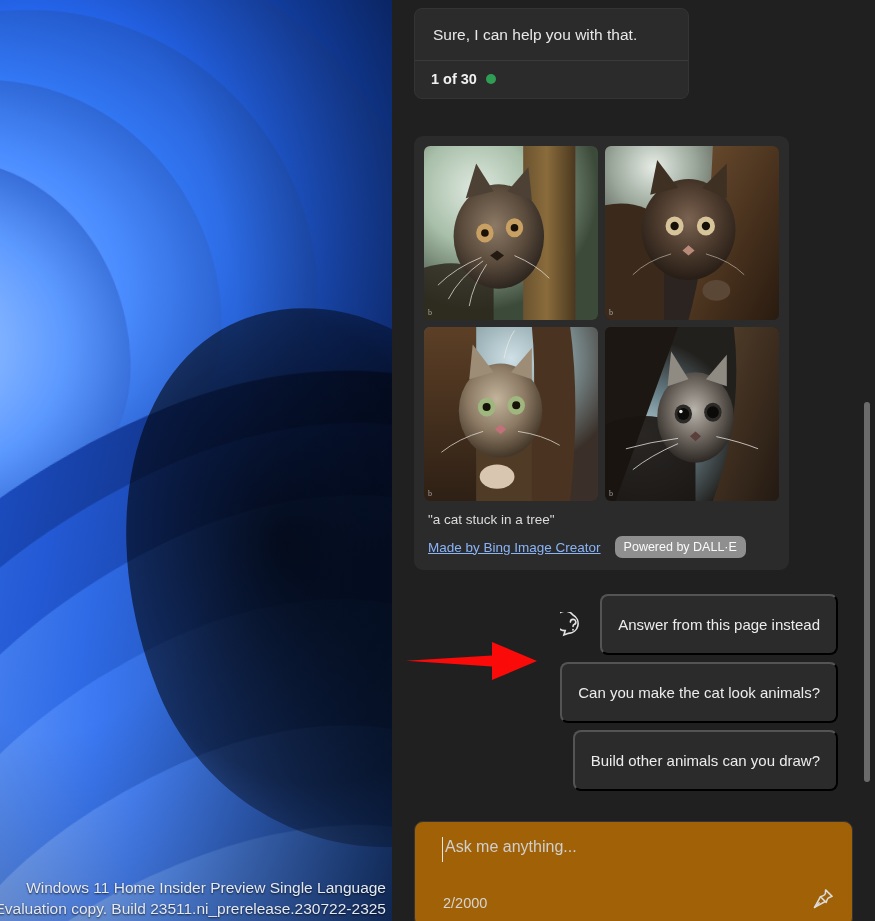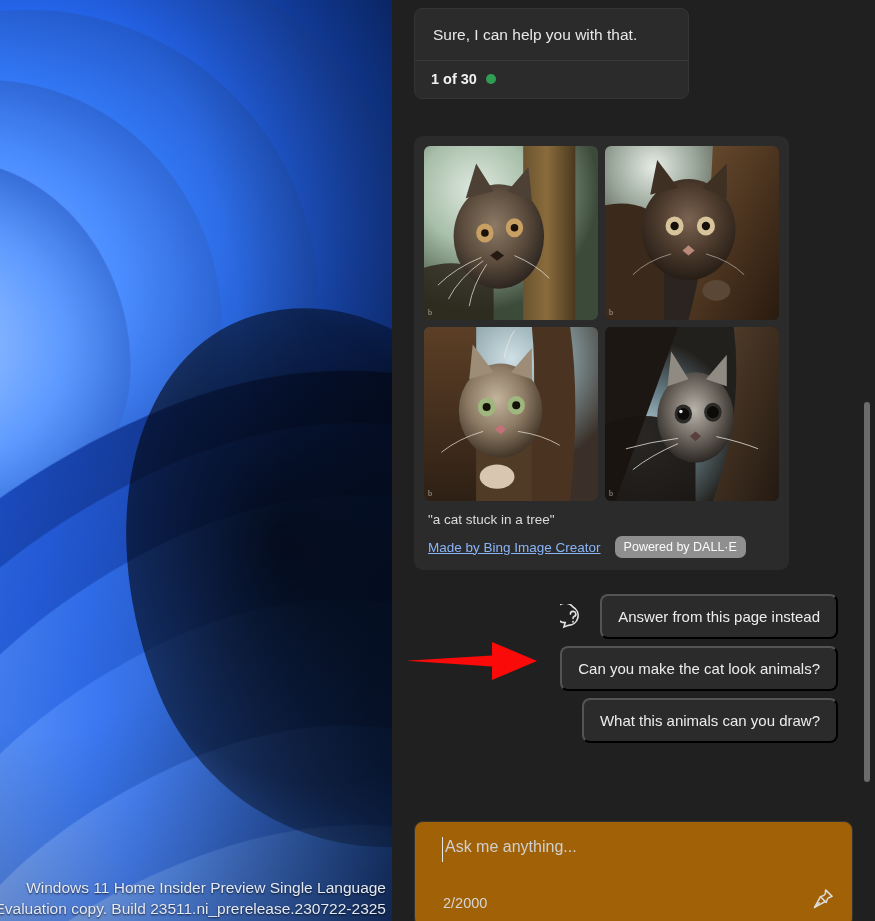--- a/index.html
+++ b/index.html
@@ -148,21 +148,21 @@
     background: #8f8f8f; color: #fafafa; font-size: 12.5px;
     padding: 4px 9px; border-radius: 7px;
   }
 
   
   .chips { position: absolute; left: 0; top: 594px; width: 483px; }
   .chip-row { display: flex; align-items: center; justify-content: flex-end; margin-bottom: 7px; padding-right: 37px; }
   .chip {
     background: #2b2b2b; color: #ececec;
     font-size: 15px; line-height: 19px;
-    padding: 11px 16px; border-radius: 8px;
+    padding: 19px 16px; border-radius: 8px;
     white-space: nowrap;
   }
   .q-icon { margin-right: 14px; display: flex; }
 
   
   #arrow { position: absolute; left: 406px; top: 640px; pointer-events: none; }
 
   
   .composer {
     position: absolute; left: 22px; top: 821px; width: 439px; height: 106px;
@@ -413,21 +413,21 @@
           </svg>
         </span>
         <button class="chip">Answer from this page instead</button>
       </div>
 
       <div class="chip-row">
         <button class="chip">Can you make the cat look animals?</button>
       </div>
 
       <div class="chip-row">
-        <button class="chip">What this animals can you draw?</button>
+        <button class="chip">Build other animals can you draw?</button>
       </div>
 
 
     </div>
 
     <div class="composer">
       <div class="caret"></div>
       <div class="composer-ph">Ask me anything...</div>
       <div class="composer-count">2/2000</div>
       <span class="pin-btn">

